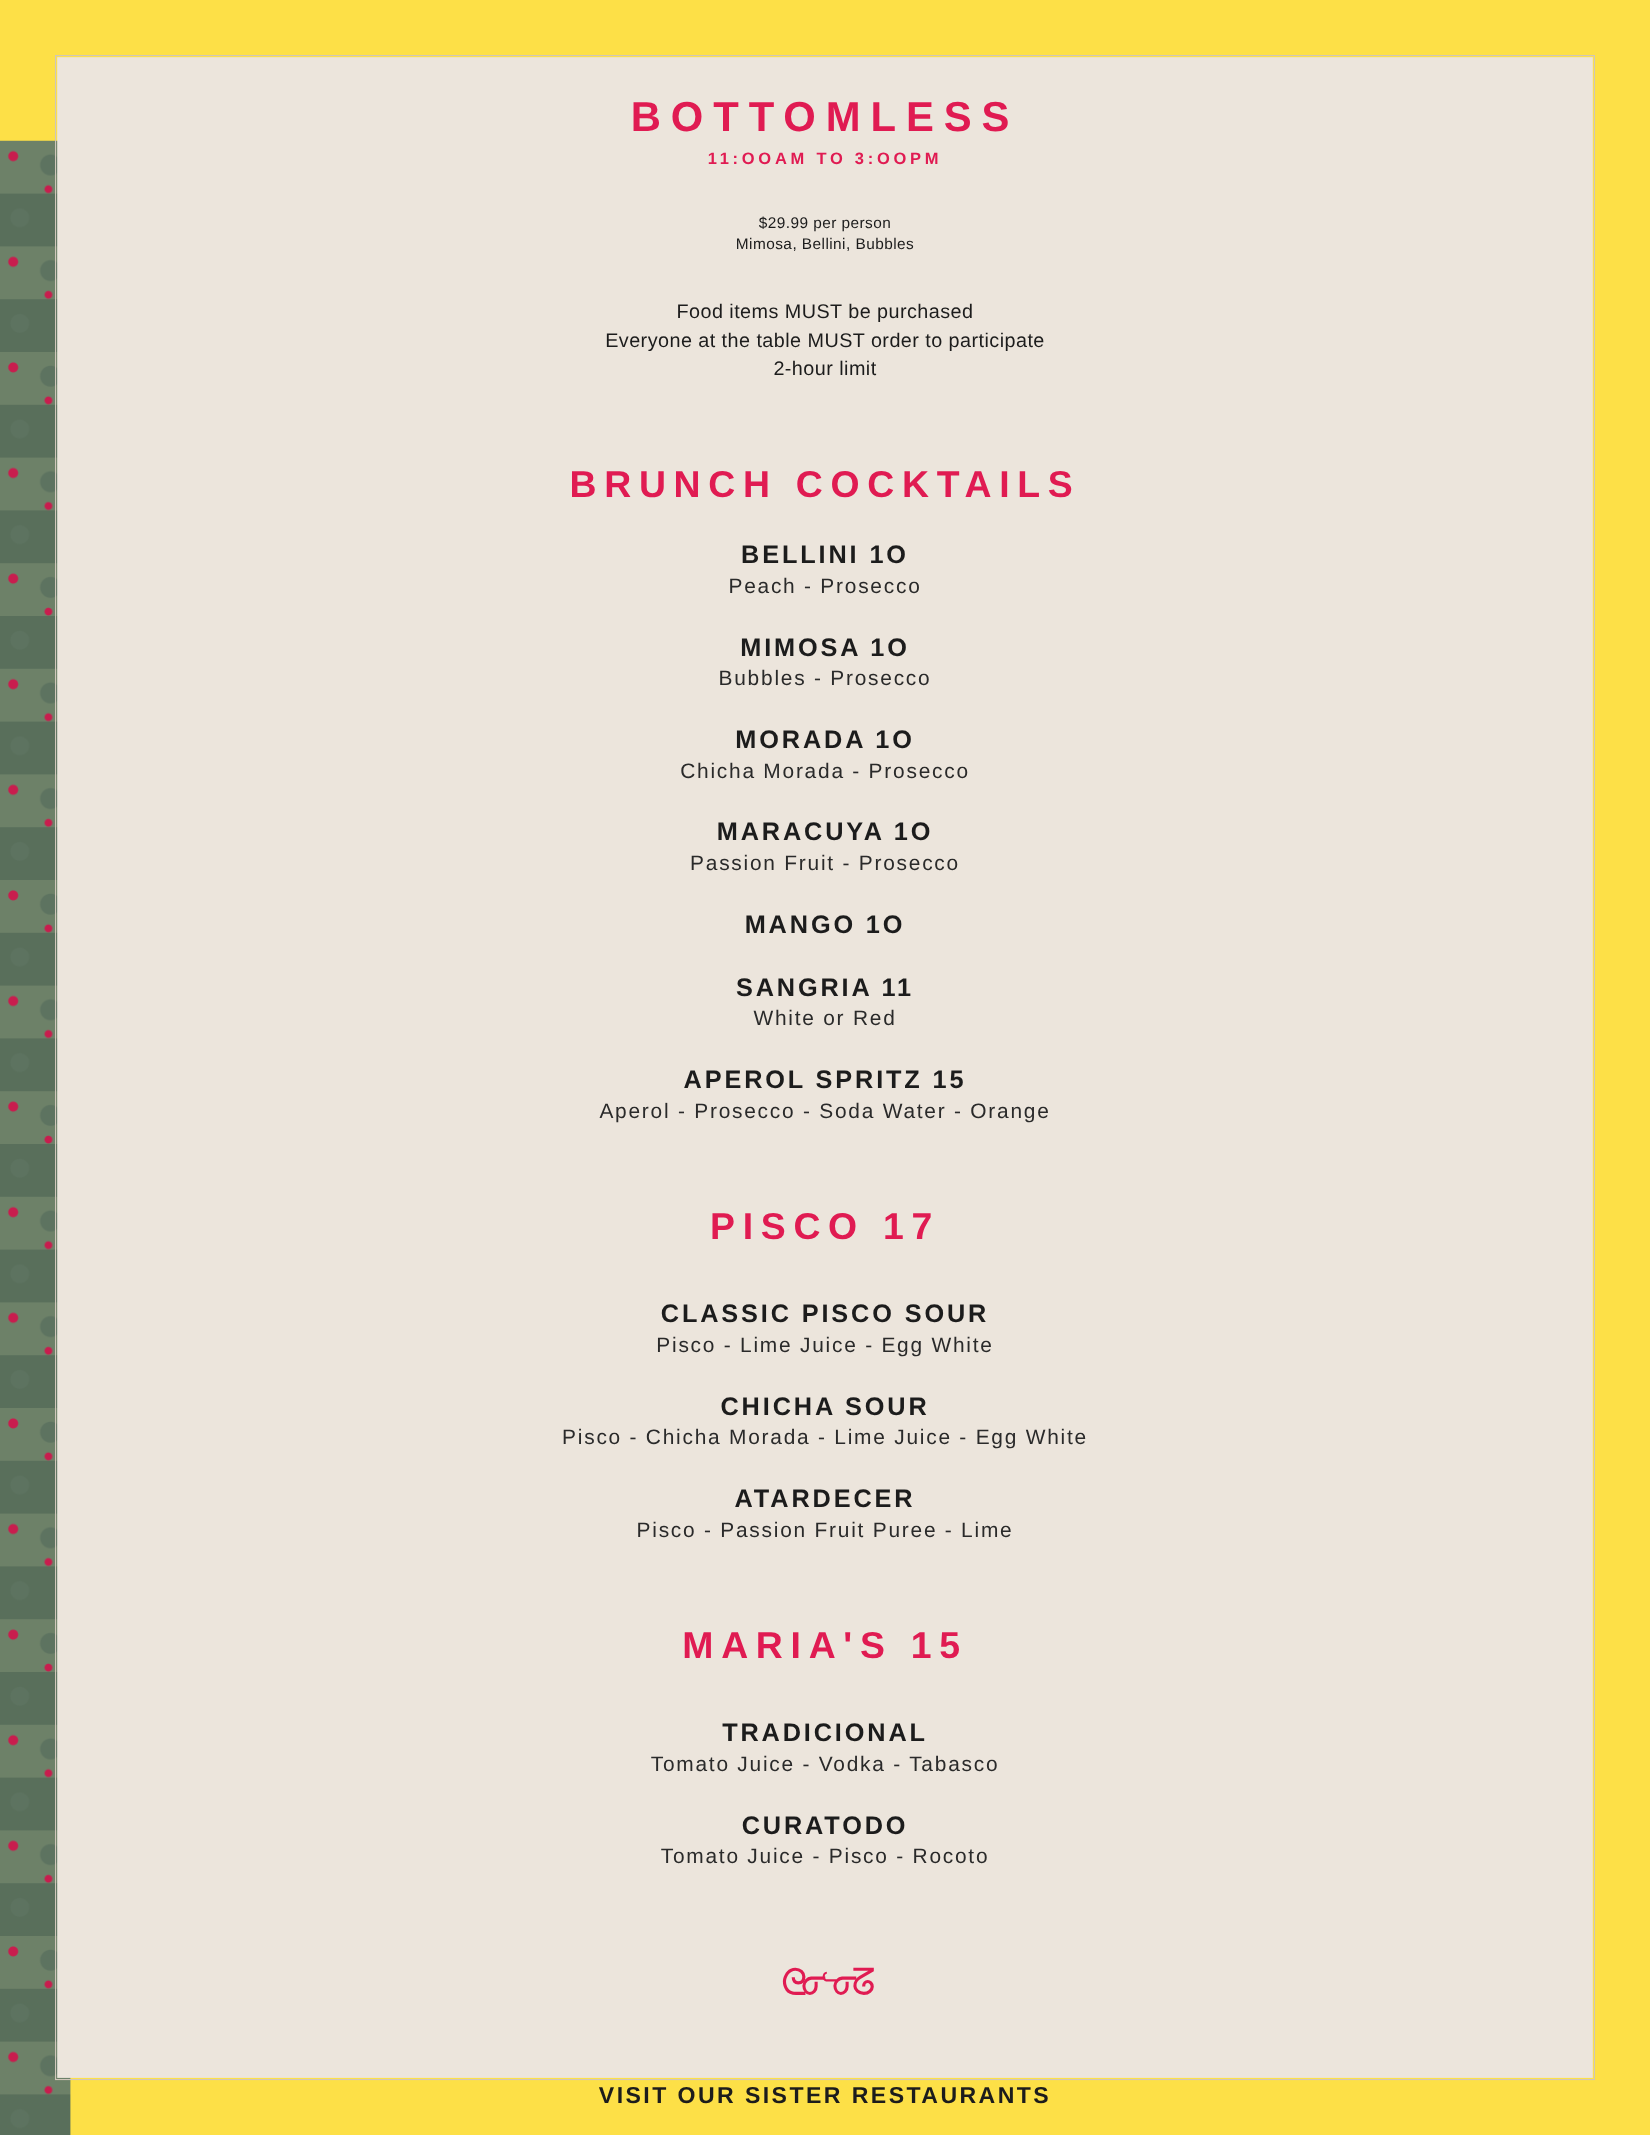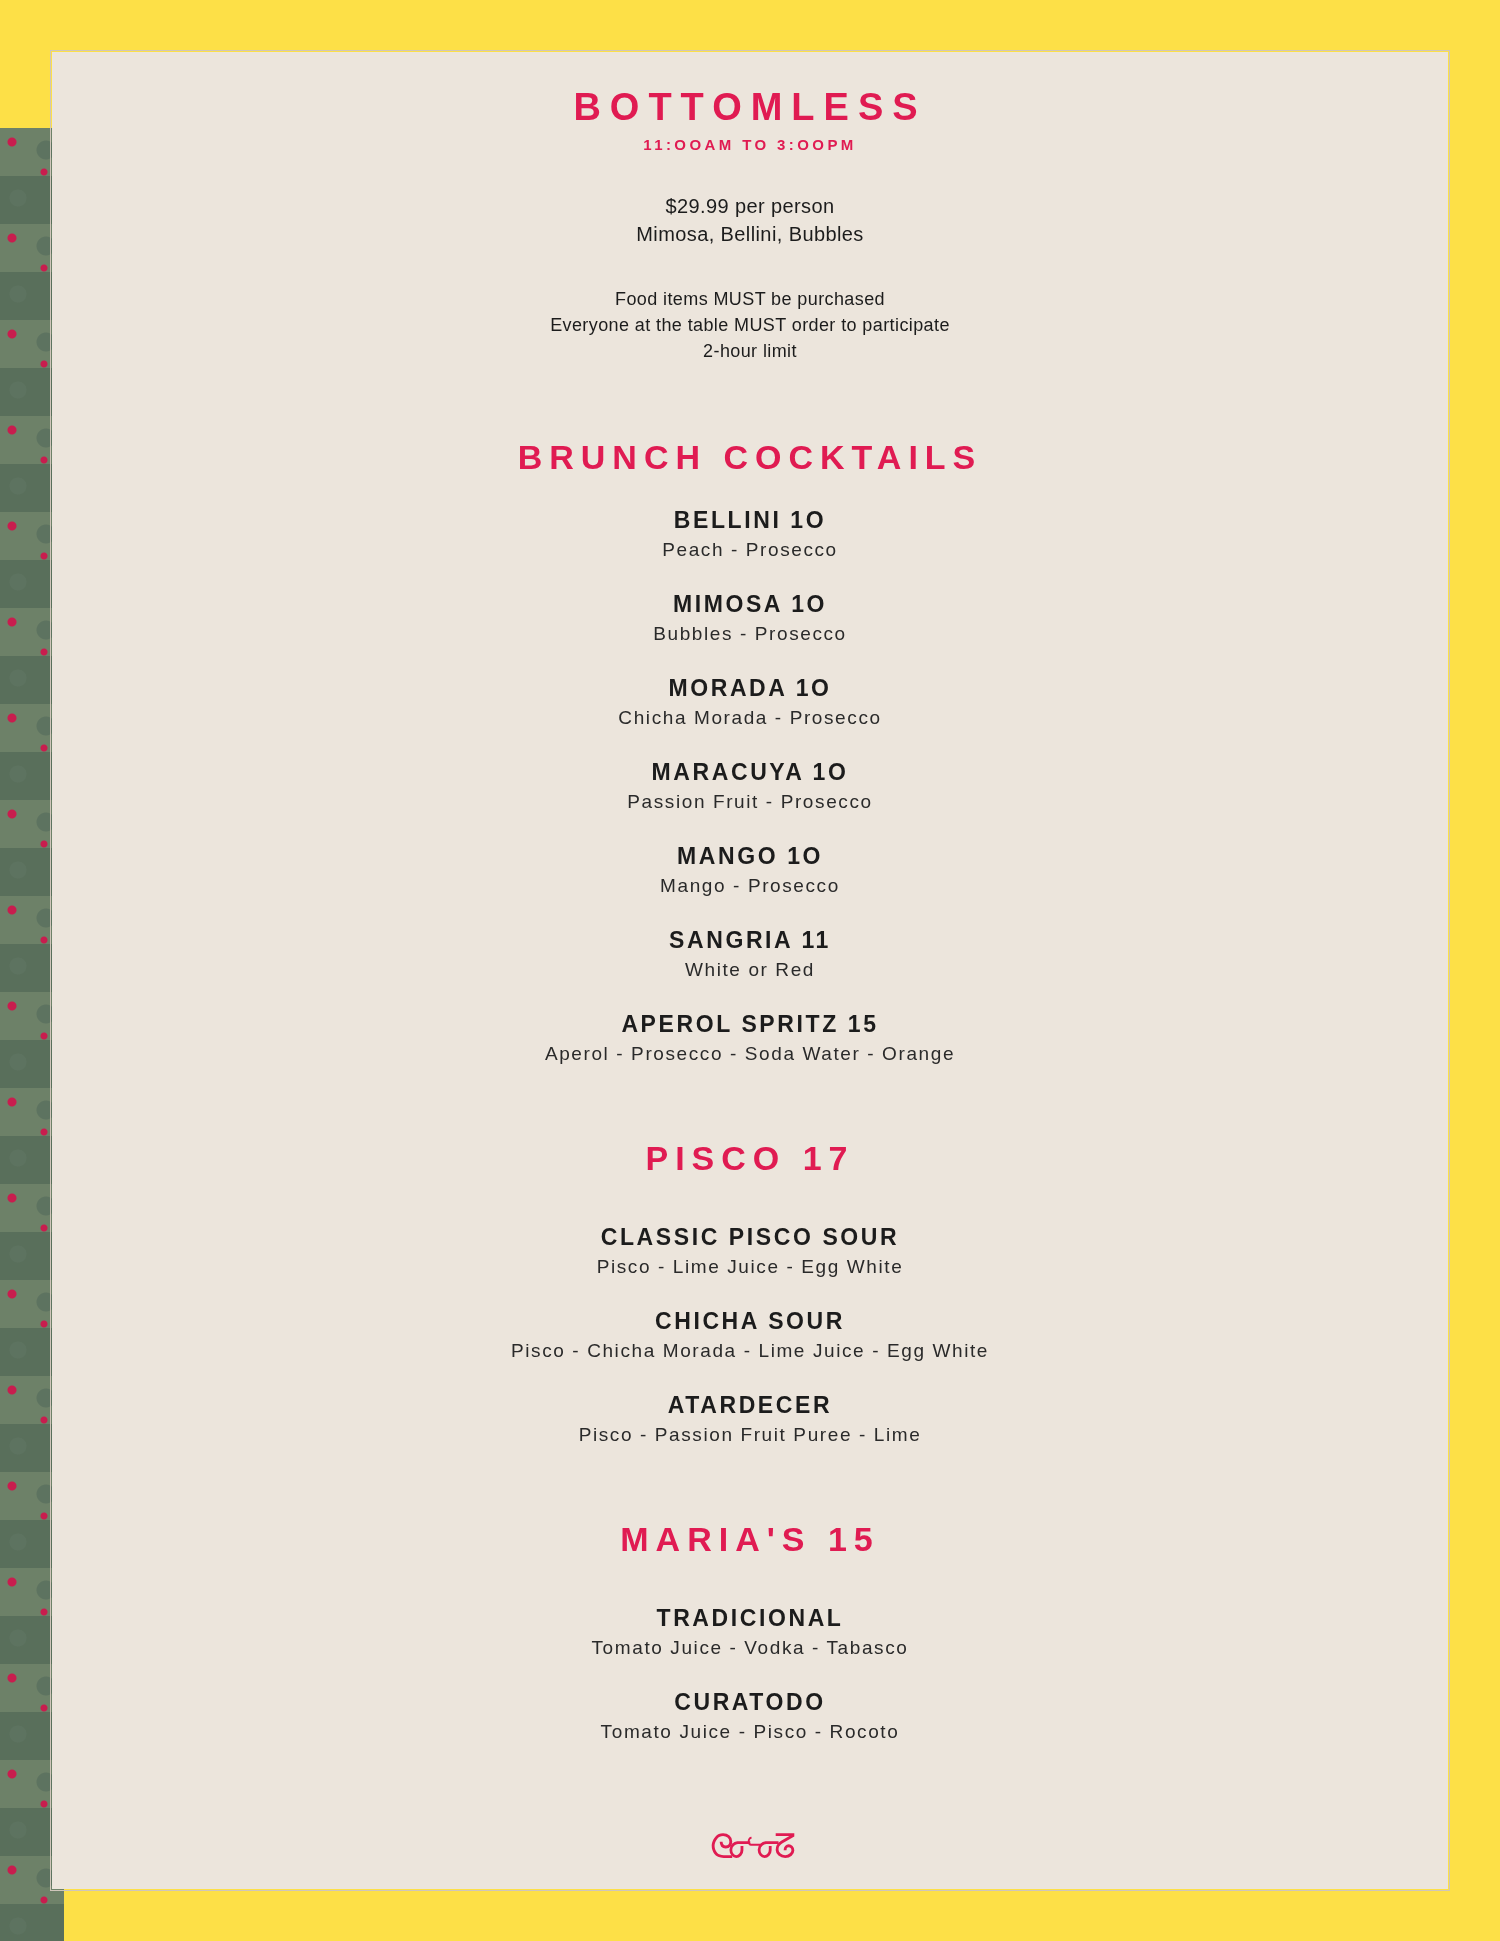--- a/index.html
+++ b/index.html
@@ -74,21 +74,21 @@
   }
   .subtitle {
     color: #e01b52;
     font-weight: bold;
     font-size: 15px;
     letter-spacing: 3.4px;
     margin: 7px 0 0;
   }
 
   .para {
-    font-size: 20px;
+    font-size: 14px;
     line-height: 1.38;
     margin: 40px 0 0;
     letter-spacing: .4px;
   }
   .para.small {
     font-size: 18px;
     line-height: 1.45;
     margin-top: 38px;
     font-weight: 500;
   }
@@ -174,21 +174,20 @@
       <div class="item">
         <p class="item-name">MORADA 1O</p>
         <p class="item-desc">Chicha Morada - Prosecco</p>
       </div>
       <div class="item">
         <p class="item-name">MARACUYA  1O</p>
         <p class="item-desc">Passion Fruit - Prosecco</p>
       </div>
       <div class="item">
         <p class="item-name">MANGO  1O</p>
-        <p class="item-desc">Mango - Prosecco</p>
       </div>
       <div class="item">
         <p class="item-name">SANGRIA 11</p>
         <p class="item-desc">White or Red</p>
       </div>
       <div class="item">
         <p class="item-name">APEROL SPRITZ  15</p>
         <p class="item-desc">Aperol - Prosecco - Soda Water - Orange</p>
       </div>
     </div>

